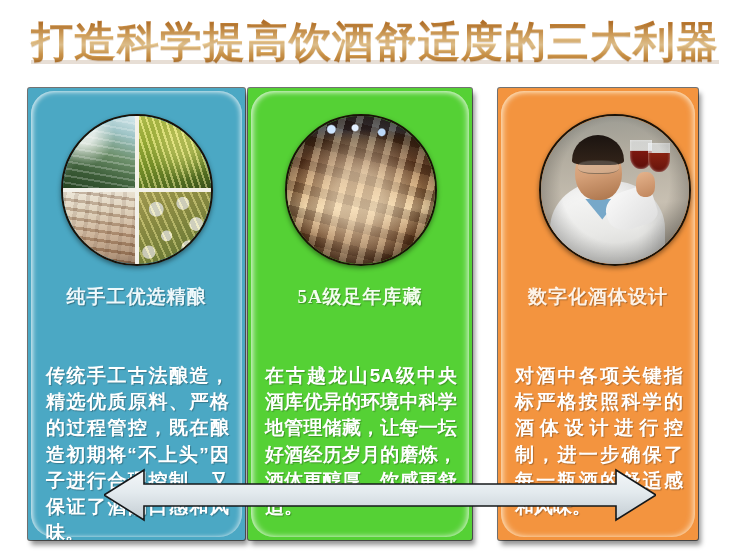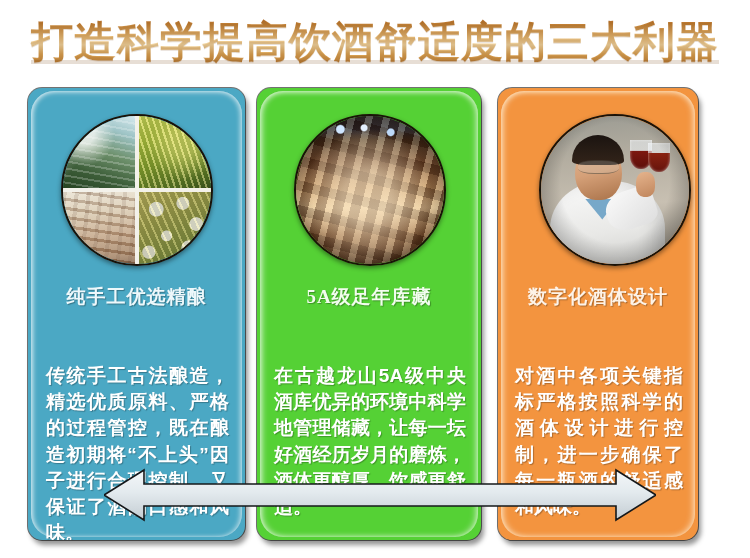--- a/index.html
+++ b/index.html
@@ -29,38 +29,38 @@
     text-shadow:0 1px 0 rgba(120,70,20,.18);
     font-family:"Liberation Serif","DejaVu Serif",serif;
     text-decoration:underline;
   }
 
   
   .panel{
     position:absolute;
     top:88px;
     height:452px;
-    border-radius:14px;
+    border-radius:2px;
     box-sizing:border-box;
     box-shadow:3px 5px 5px rgba(0,0,0,.42), 0 0 0 1px rgba(0,0,0,.55);
     overflow:hidden;
   }
   .panel .inner-edge{
     position:absolute;inset:3px;
     border-radius:23px;
     pointer-events:none;
   }
 
   #panel-1{left:28px;width:217px;background:#4ba8c4;}
   #panel-1 .inner-edge{
     box-shadow:inset 3px 0 5px -1px rgba(255,255,255,.70),
                inset -3px 0 5px -1px rgba(255,255,255,.55),
                inset 0 3px 6px -2px rgba(255,255,255,.45);
   }
-  #panel-2{left:257px;width:224px;background:#55d135;}
+  #panel-2{left:248px;width:224px;background:#55d135;}
   #panel-2 .inner-edge{
     box-shadow:inset 3px 0 6px -1px rgba(255,255,255,.72),
                inset -3px 0 6px -1px rgba(255,255,255,.62),
                inset 0 3px 6px -2px rgba(255,255,255,.40);
   }
   #panel-3{left:498px;width:200px;background:#f3943f;}
   #panel-3 .inner-edge{
     box-shadow:inset 3px 0 6px -1px rgba(255,240,215,.80),
                inset -3px 0 6px -1px rgba(255,240,215,.70),
                inset 0 3px 6px -2px rgba(255,240,215,.45);

